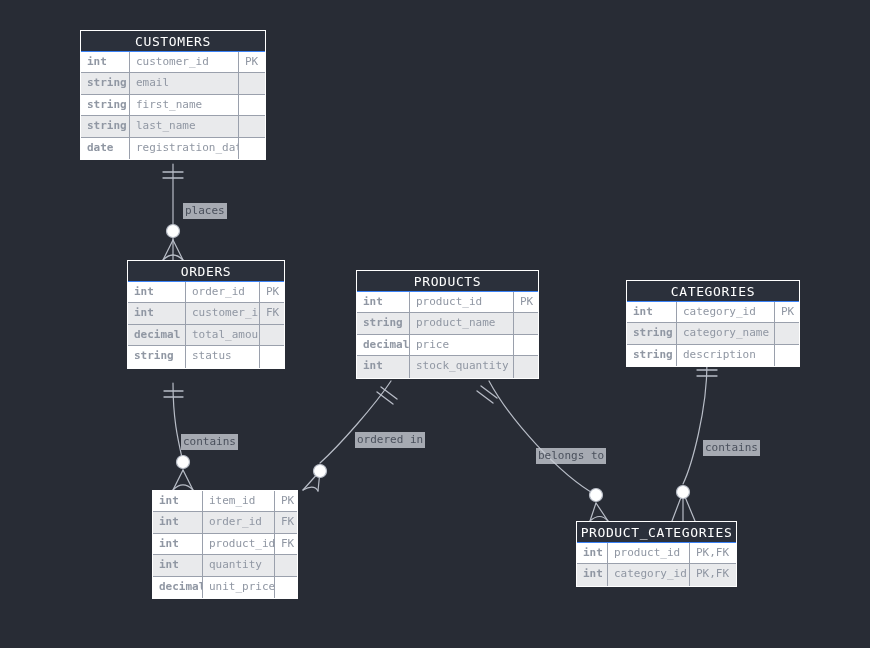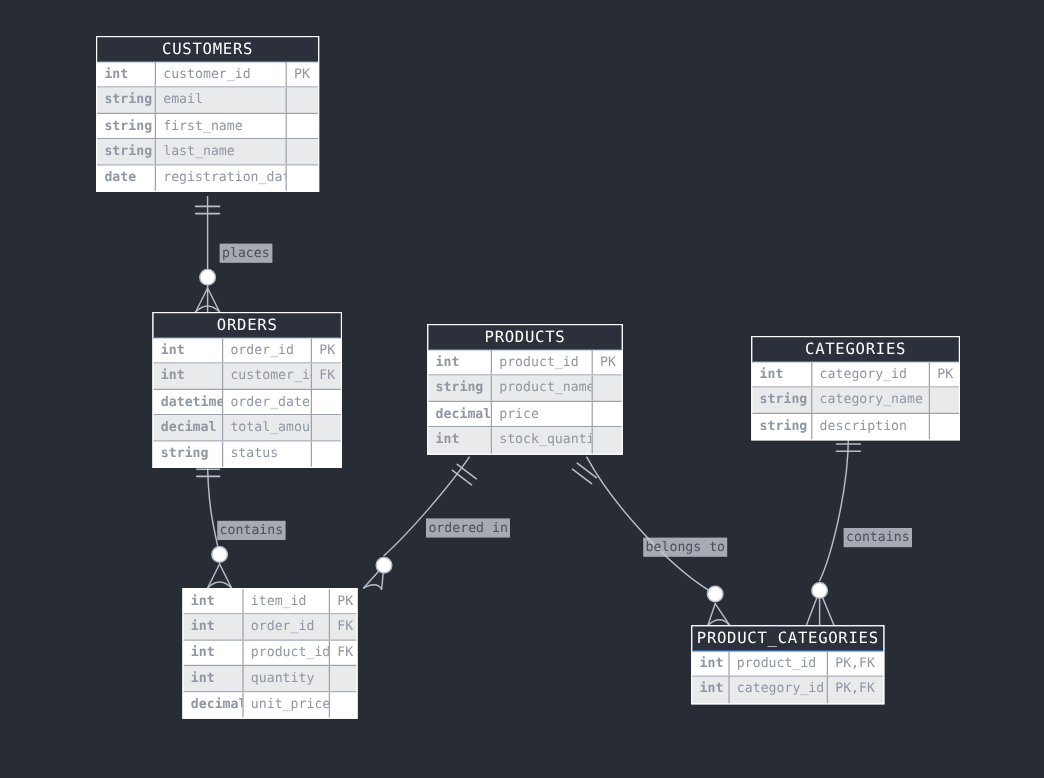--- a/index.html
+++ b/index.html
@@ -161,37 +161,32 @@
         <div class="attr-row odd">
           <div class="cell type" style="width: 58px; flex: 0 0 58px;">int</div>
           <div class="cell name">order_id</div>
           <div class="cell key" style="width: 24px; flex: 0 0 24px;">PK</div>
         </div>
         <div class="attr-row even">
           <div class="cell type" style="width: 58px; flex: 0 0 58px;">int</div>
           <div class="cell name">customer_id</div>
           <div class="cell key" style="width: 24px; flex: 0 0 24px;">FK</div>
         </div>
-        <div class="attr-row odd">
-          <div class="cell type" style="width: 58px; flex: 0 0 58px;">datetime</div>
-          <div class="cell name">order_date</div>
-          <div class="cell key" style="width: 24px; flex: 0 0 24px;"></div>
-        </div>
         <div class="attr-row even">
           <div class="cell type" style="width: 58px; flex: 0 0 58px;">decimal</div>
           <div class="cell name">total_amount</div>
           <div class="cell key" style="width: 24px; flex: 0 0 24px;"></div>
         </div>
         <div class="attr-row odd">
           <div class="cell type" style="width: 58px; flex: 0 0 58px;">string</div>
           <div class="cell name">status</div>
           <div class="cell key" style="width: 24px; flex: 0 0 24px;"></div>
         </div>
       </div>
-      <div class="entity" style="left: 356px; top: 270px; width: 163px;">
+      <div class="entity" style="left: 356px; top: 270px; width: 183px;">
         <div class="entity-title">PRODUCTS</div>
         <div class="attr-row odd">
           <div class="cell type" style="width: 53px; flex: 0 0 53px;">int</div>
           <div class="cell name">product_id</div>
           <div class="cell key" style="width: 24px; flex: 0 0 24px;">PK</div>
         </div>
         <div class="attr-row even">
           <div class="cell type" style="width: 53px; flex: 0 0 53px;">string</div>
           <div class="cell name">product_name</div>
           <div class="cell key" style="width: 24px; flex: 0 0 24px;"></div>

